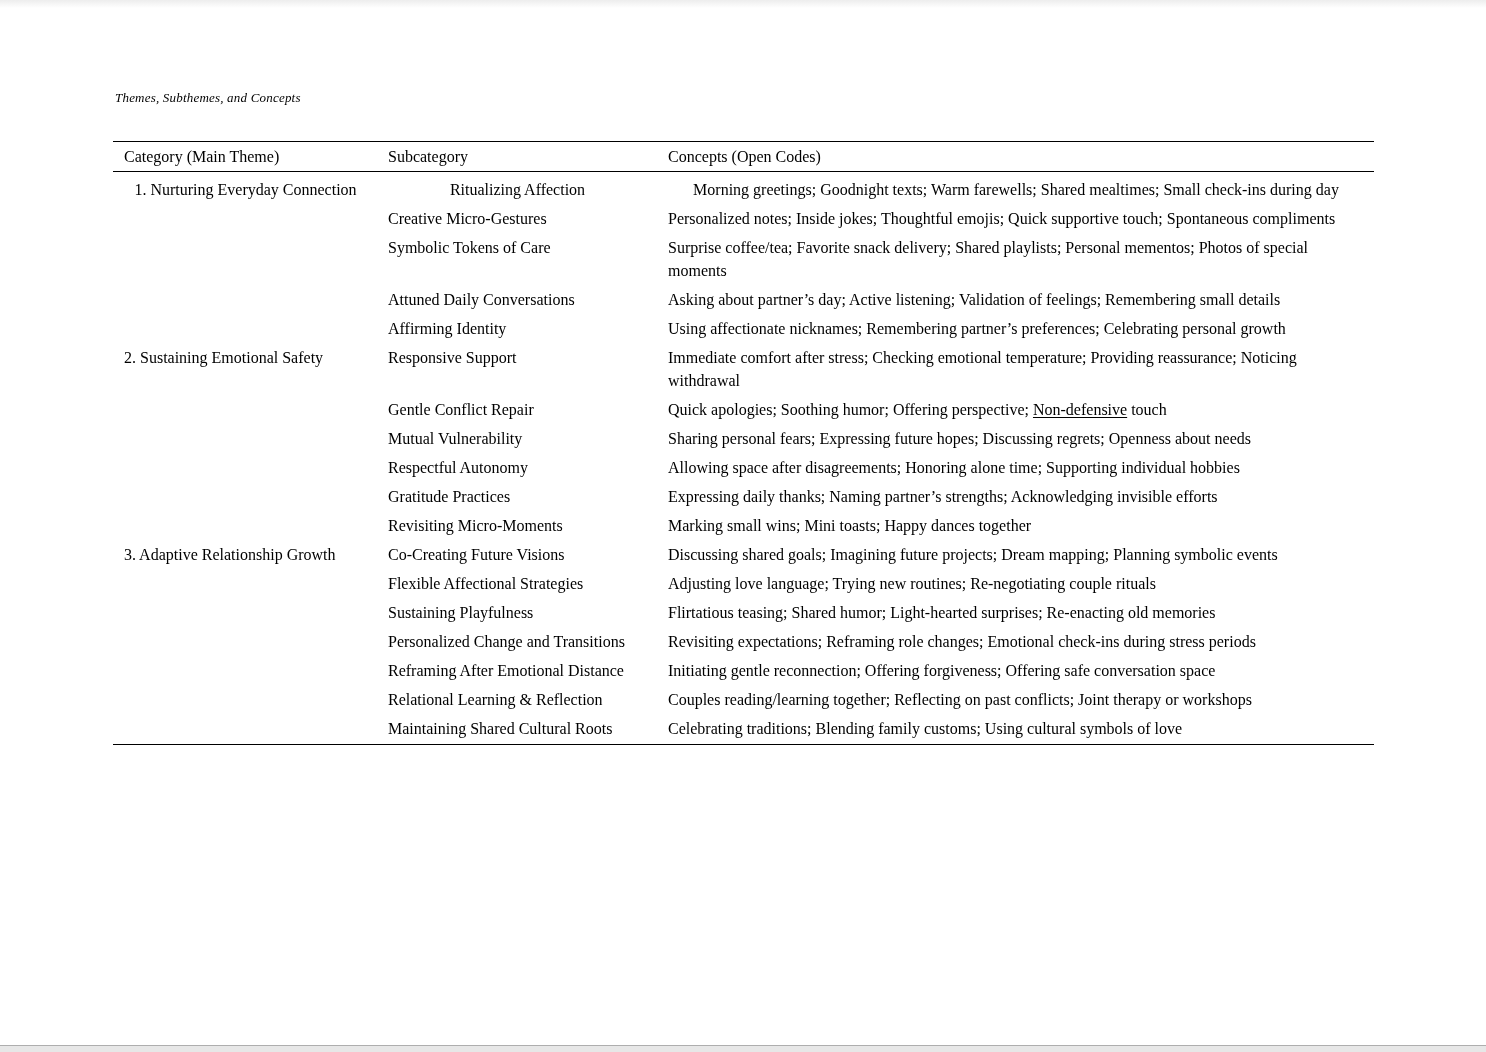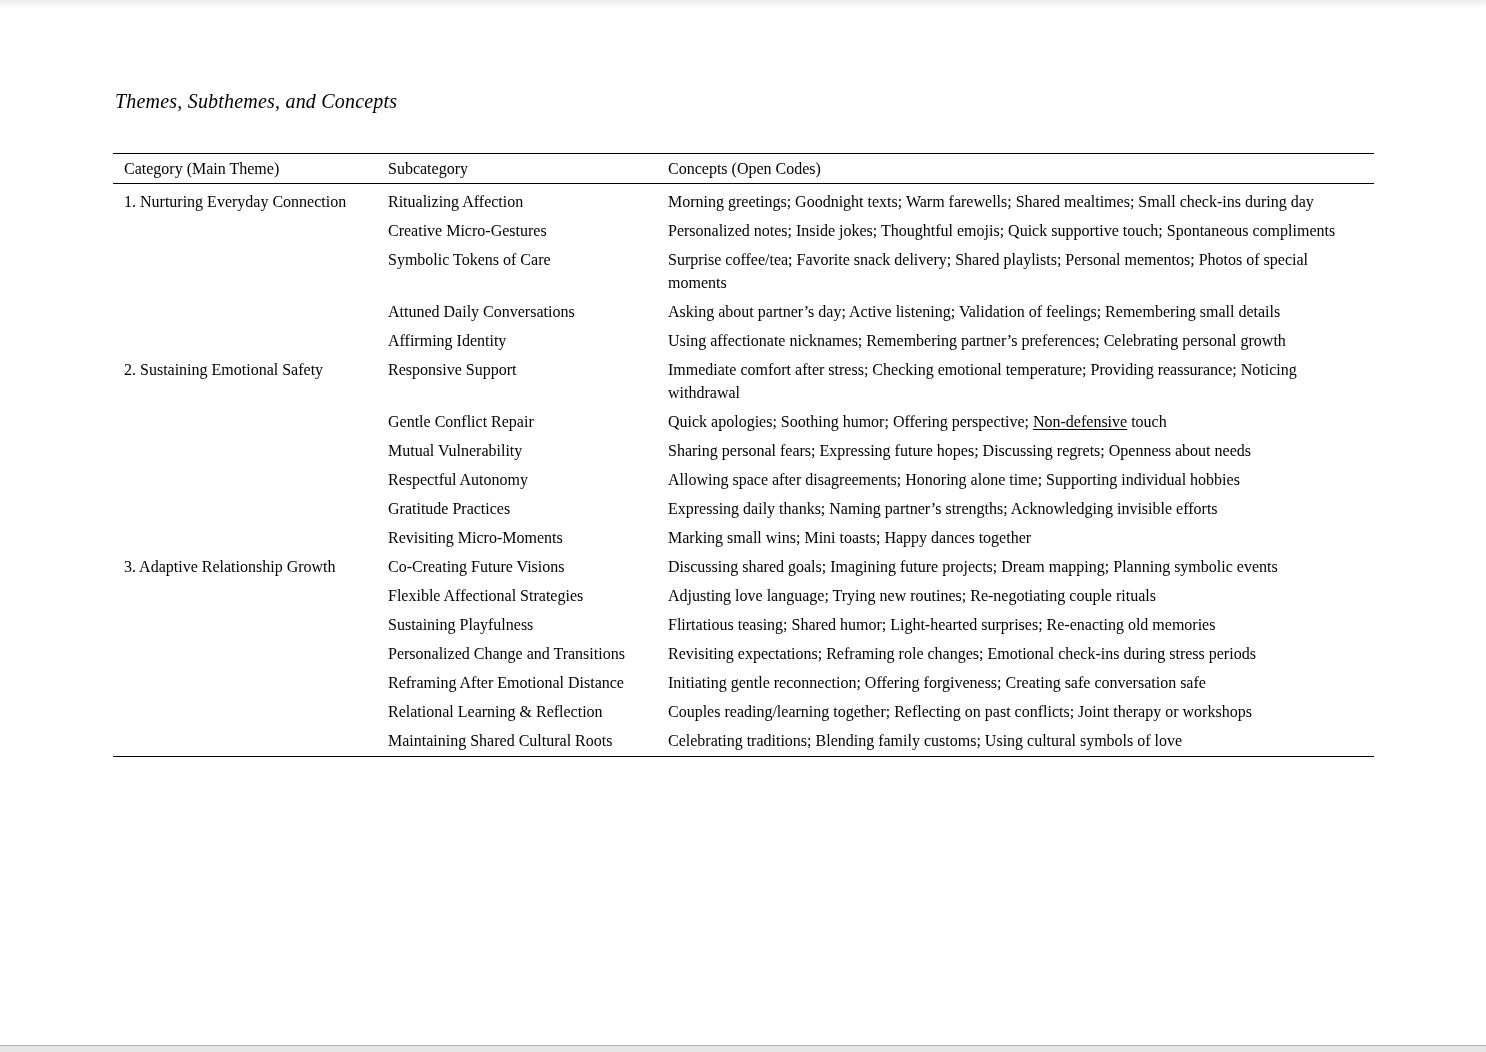--- a/index.html
+++ b/index.html
@@ -30,28 +30,28 @@
     bottom: 0; left: 0; right: 0;
     height: 6px;
     background: #e7e7e7;
     border-top: 1px solid #aeaeae;
   }
   .doc-title {
     position: absolute;
     top: 90px;
     left: 115px;
     margin: 0;
-    font-size: 20px;
+    font-size: 13px;
     font-weight: normal;
     font-style: italic;
     letter-spacing: 0.2px;
   }
   table.themes-table {
     position: absolute;
-    top: 153px;
+    top: 141px;
     left: 113px;
     width: 1261px;
     border-collapse: collapse;
     table-layout: fixed;
     border-top: 1.5px solid #000000;
     border-bottom: 1.5px solid #000000;
     font-size: 16px;
   }
   col.c1 { width: 264px; }
   col.c2 { width: 280px; }
@@ -65,20 +65,21 @@
     font-size: 16px;
   }
   table.themes-table td {
     vertical-align: top;
     padding: 2px 10px 4px 11px;
     line-height: 23px;
     font-size: 16px;
   }
   table.themes-table tbody tr:first-child td {
     padding-top: 6px;
+    text-align: center;
   }
   td.category-cell { padding-right: 14px; }
   td.concepts-cell { padding-right: 4px; }
   .underlined-term {
     text-decoration: underline;
     text-decoration-color: #2f5fd9;
     text-decoration-thickness: 1.5px;
     text-underline-offset: 2px;
   }
 </style>
@@ -162,21 +163,21 @@
         <tr>
           <td class="subcategory-cell">Sustaining Playfulness</td>
           <td class="concepts-cell">Flirtatious teasing; Shared humor; Light-hearted surprises; Re-enacting old memories</td>
         </tr>
         <tr>
           <td class="subcategory-cell">Personalized Change and Transitions</td>
           <td class="concepts-cell">Revisiting expectations; Reframing role changes; Emotional check-ins during stress periods</td>
         </tr>
         <tr>
           <td class="subcategory-cell">Reframing After Emotional Distance</td>
-          <td class="concepts-cell">Initiating gentle reconnection; Offering forgiveness; Creating safe conversation safe</td>
+          <td class="concepts-cell">Initiating gentle reconnection; Offering forgiveness; Offering safe conversation space</td>
         </tr>
         <tr>
           <td class="subcategory-cell">Relational Learning &amp; Reflection</td>
           <td class="concepts-cell">Couples reading/learning together; Reflecting on past conflicts; Joint therapy or workshops</td>
         </tr>
         <tr>
           <td class="subcategory-cell">Maintaining Shared Cultural Roots</td>
           <td class="concepts-cell">Celebrating traditions; Blending family customs; Using cultural symbols of love</td>
         </tr>
       </tbody>

